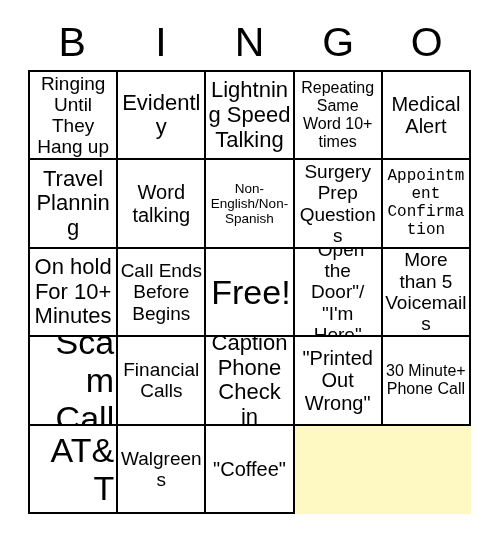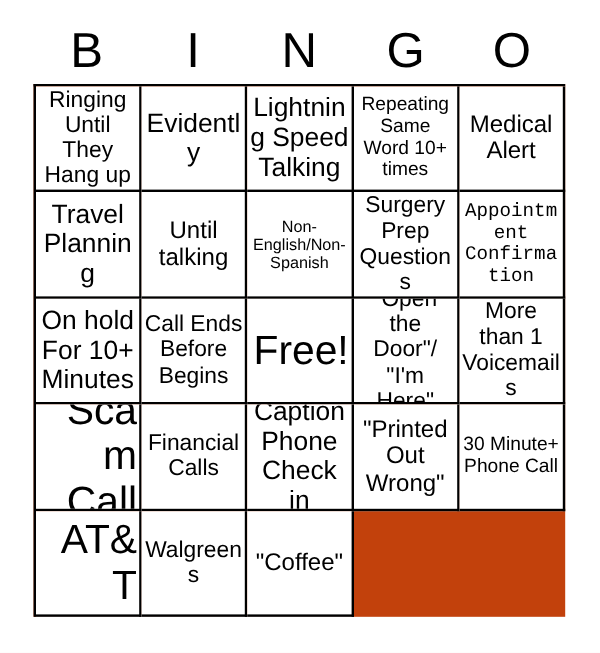--- a/index.html
+++ b/index.html
@@ -47,21 +47,21 @@
     position: absolute;
     left: 28px;
     top: 70px;
     width: 443px;
     height: 444px;
     display: grid;
     grid-template-columns: repeat(5, 1fr);
     grid-template-rows: repeat(5, 1fr);
     border-top: 2px solid #000;
     border-left: 2px solid #000;
-    background: #c2410c;
+    background: #fef9c3;
   }
 
   .cell {
     border-right: 2px solid #000;
     border-bottom: 2px solid #000;
     display: flex;
     align-items: center;
     justify-content: center;
     text-align: center;
     padding: 1px 2px;
@@ -112,21 +112,21 @@
       <div class="cell fs-sm">
         <span class="cell-text">Repeating Same Word 10+ times</span>
       </div>
       <div class="cell fs-xl">
         <span class="cell-text">Medical Alert</span>
       </div>
       <div class="cell fs-lg">
         <span class="cell-text">Travel Planning</span>
       </div>
       <div class="cell fs-xl">
-        <span class="cell-text">Until talking</span>
+        <span class="cell-text">Word talking</span>
       </div>
       <div class="cell fs-xs">
         <span class="cell-text">Non-English/Non-Spanish</span>
       </div>
       <div class="cell fs-md">
         <span class="cell-text">Surgery Prep Questions</span>
       </div>
       <div class="cell fs-xxs">
         <span class="cell-text">Appointment Confirmation</span>
       </div>
@@ -136,21 +136,21 @@
       <div class="cell fs-md">
         <span class="cell-text">Call Ends Before Begins</span>
       </div>
       <div class="cell fs-xxl">
         <span class="cell-text">Free!</span>
       </div>
       <div class="cell fs-md">
         <span class="cell-text">"Open the Door"/ "I'm Here"</span>
       </div>
       <div class="cell fs-md">
-        <span class="cell-text">More than 1 Voicemails</span>
+        <span class="cell-text">More than 5 Voicemails</span>
       </div>
       <div class="cell fs-xxl">
         <span class="cell-text">Scam Call</span>
       </div>
       <div class="cell fs-md">
         <span class="cell-text">Financial Calls</span>
       </div>
       <div class="cell fs-lg">
         <span class="cell-text">Caption Phone Check in</span>
       </div>

